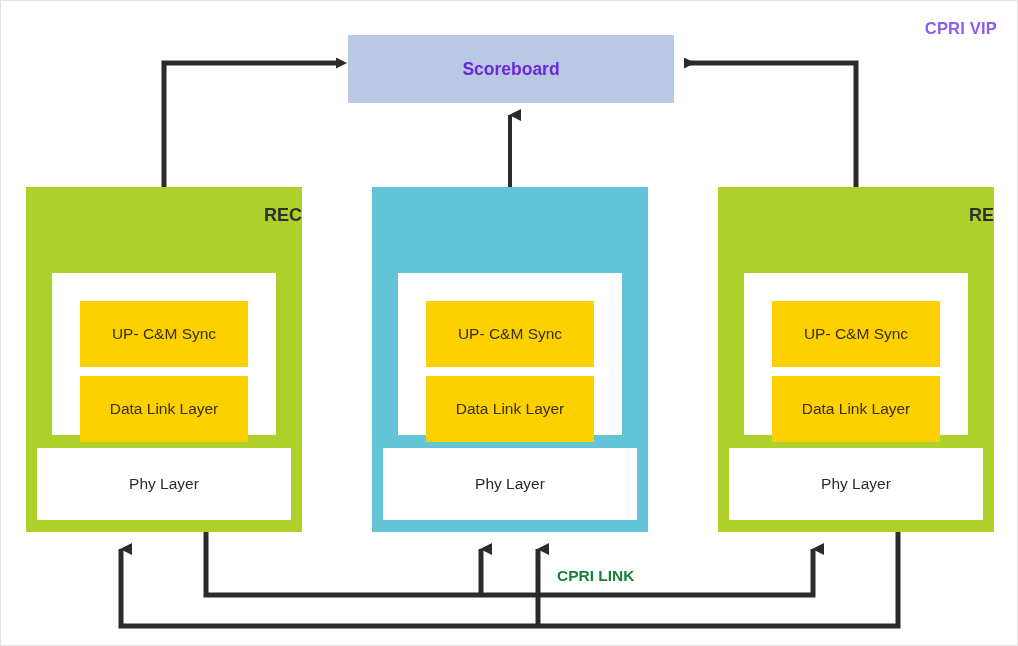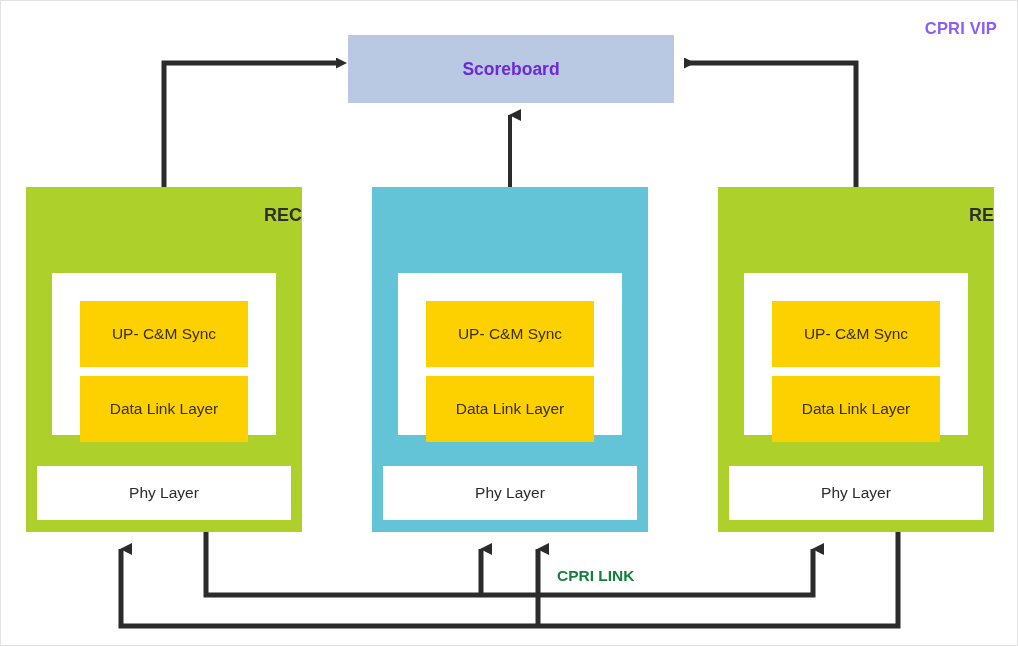--- a/index.html
+++ b/index.html
@@ -94,21 +94,21 @@
     font-size: 15.5px;
     color: #3a3000;
   }
   .layer-box + .layer-box { margin-top: 9px; justify-content: center; }
 
   .phy-layer {
     position: absolute;
     left: 11px;
     right: 11px;
     bottom: 12px;
-    height: 54px;
+    height: 72px;
     background: #ffffff;
     display: flex;
     align-items: center;
     justify-content: center;
     font-size: 15.5px;
     color: #2b2b2b;
   }
 
   
   #wires {

